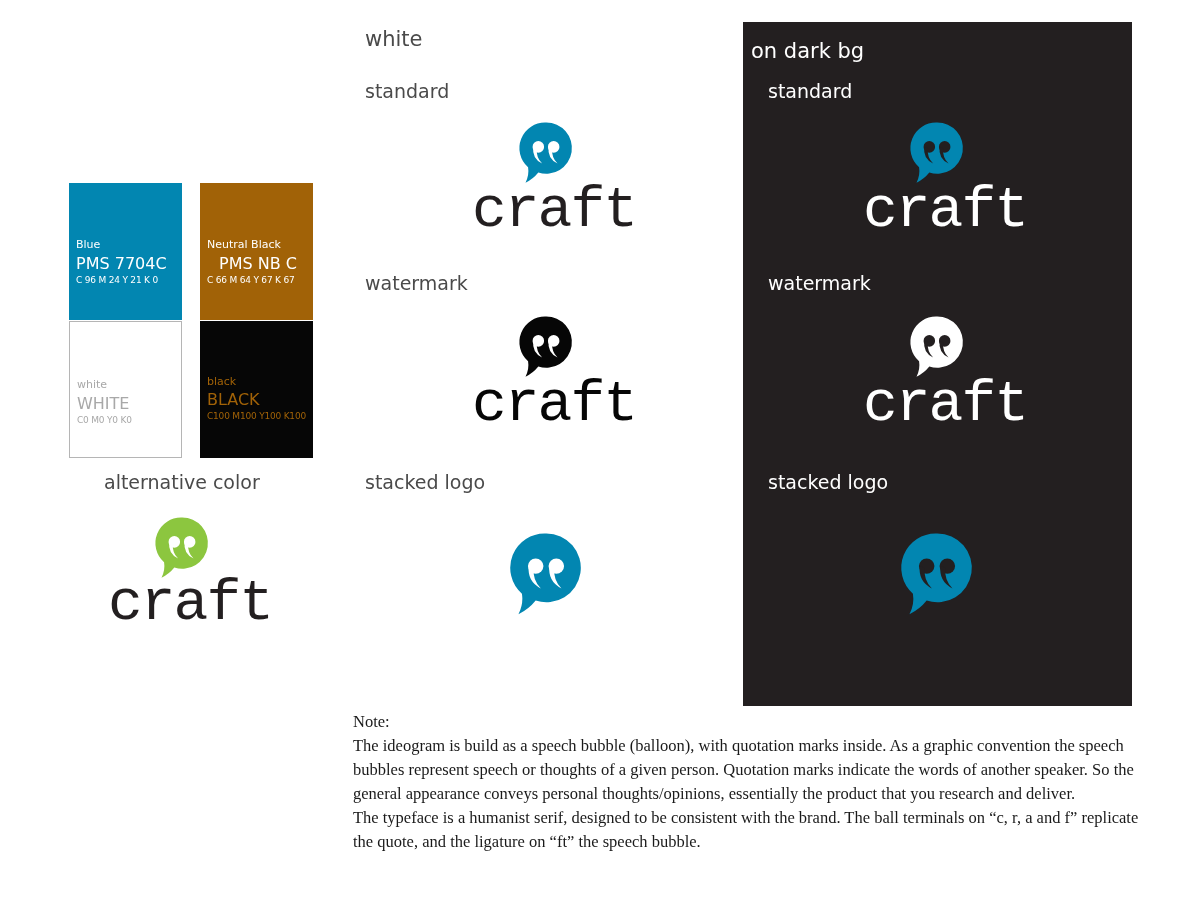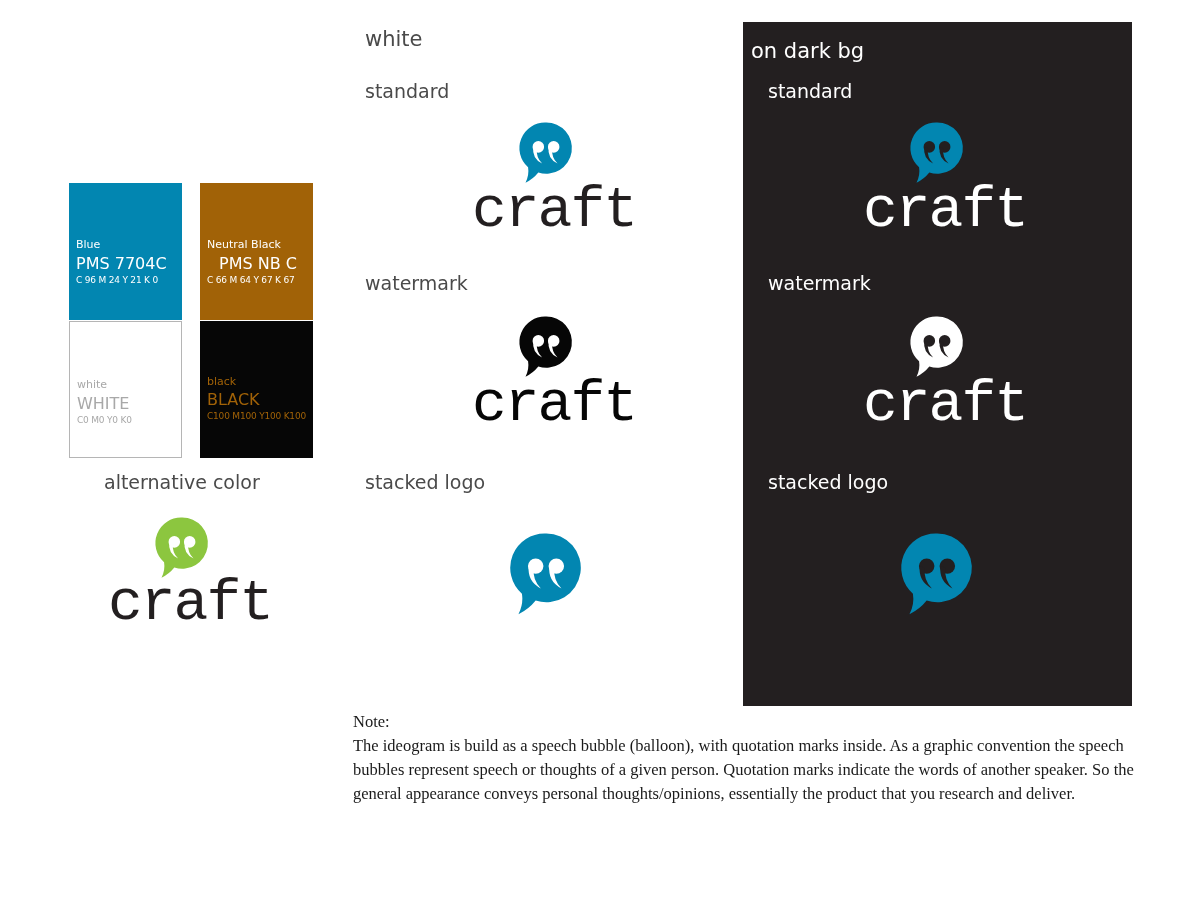--- a/index.html
+++ b/index.html
@@ -112,13 +112,14 @@
 
 <div class="abs dark-label" style="left:768px;top:471px;">stacked logo</div>
 <svg class="abs" style="left:894px;top:530px;" width="86" height="86">
   <use href="#bubble" fill="#0286b1"></use>
   <use href="#quotes" fill="#231f20"></use>
 </svg>
 
 <div class="abs note">
   <p>Note:</p>
   <p>The ideogram is build as a speech bubble (balloon), with quotation marks inside.  As a graphic convention the speech bubbles represent  speech or thoughts of a given person. Quotation marks indicate the words of another speaker. So the general appearance conveys personal thoughts/opinions, essentially the product that you research and deliver.</p>
+  <p>The typeface is a humanist serif, designed to be consistent with the brand. The ball terminals on “c, r, a and f” replicate the quote, and the ligature on “ft” the speech bubble.</p>
 </div>
 
 </body></html>

